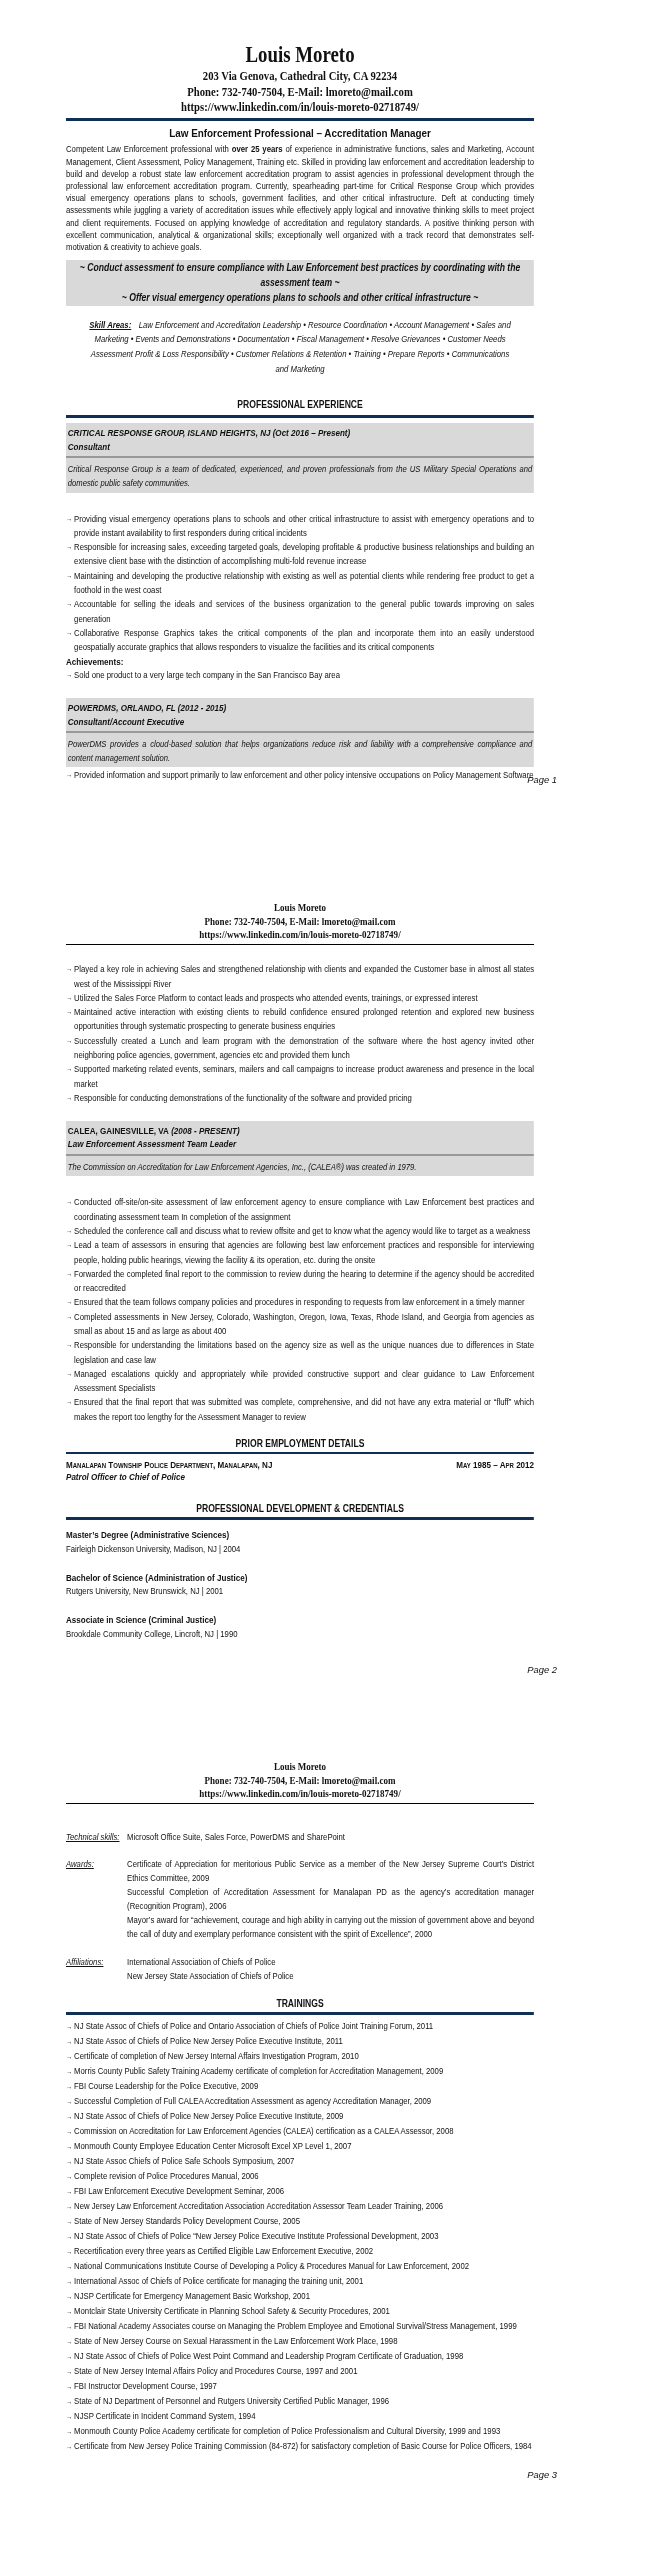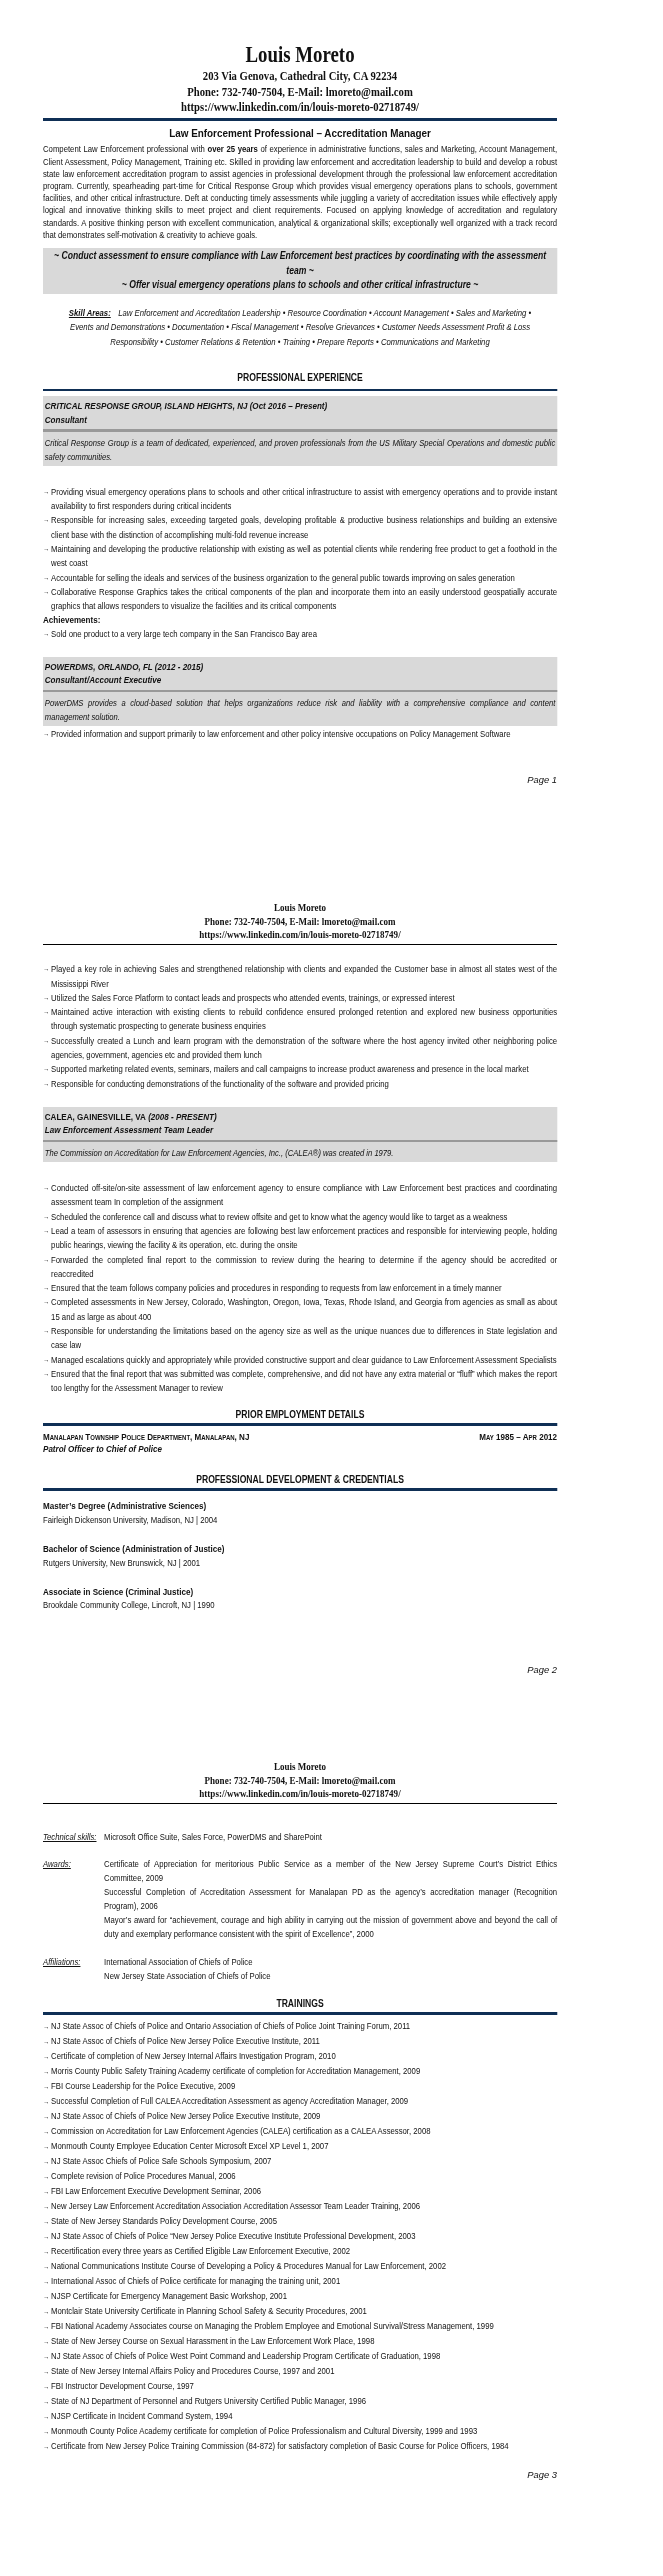--- a/index.html
+++ b/index.html
@@ -1,17 +1,17 @@
 <!DOCTYPE html>
 <html style="font-size:8.3px"><head>
 <meta charset="utf-8">
 <style>
   html, body { margin: 0; padding: 0; background: #ffffff; }
   body { width: 664px; font-family: "Liberation Sans", sans-serif; color: #111; }
-  .page { position: relative; width: 600px; box-sizing: border-box; padding: 0 43px; }
+  .page { position: relative; width: 600px; box-sizing: border-box; padding: 0 66px; }
   .p1 { height: 859px; padding-top: 42px; }
   .p2 { height: 859px; padding-top: 42px; }
   .p3 { height: 858px; padding-top: 42px; }
 
   .hdr { text-align: center; font-family: "Liberation Serif", serif; font-weight: bold; transform: scaleX(0.82); transform-origin: center; }
   .hdr-name-lg { font-size: 23px; line-height: 26px; }
   .hdr-line-lg { font-size: 13px; line-height: 15.6px; }
   .hdr-name-sm { font-size: 11px; line-height: 13.5px; }
   .hdr-line-sm { font-size: 11px; line-height: 13.5px; }
   .rule-navy { height: 3.1px; background: #0f2f55; margin: 3.1px 0 0 0; }

